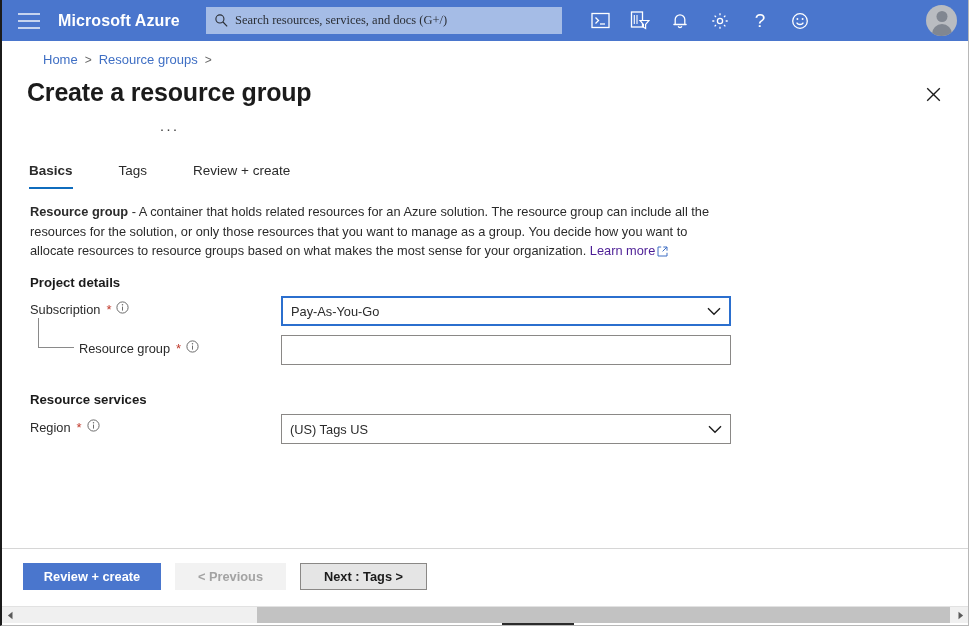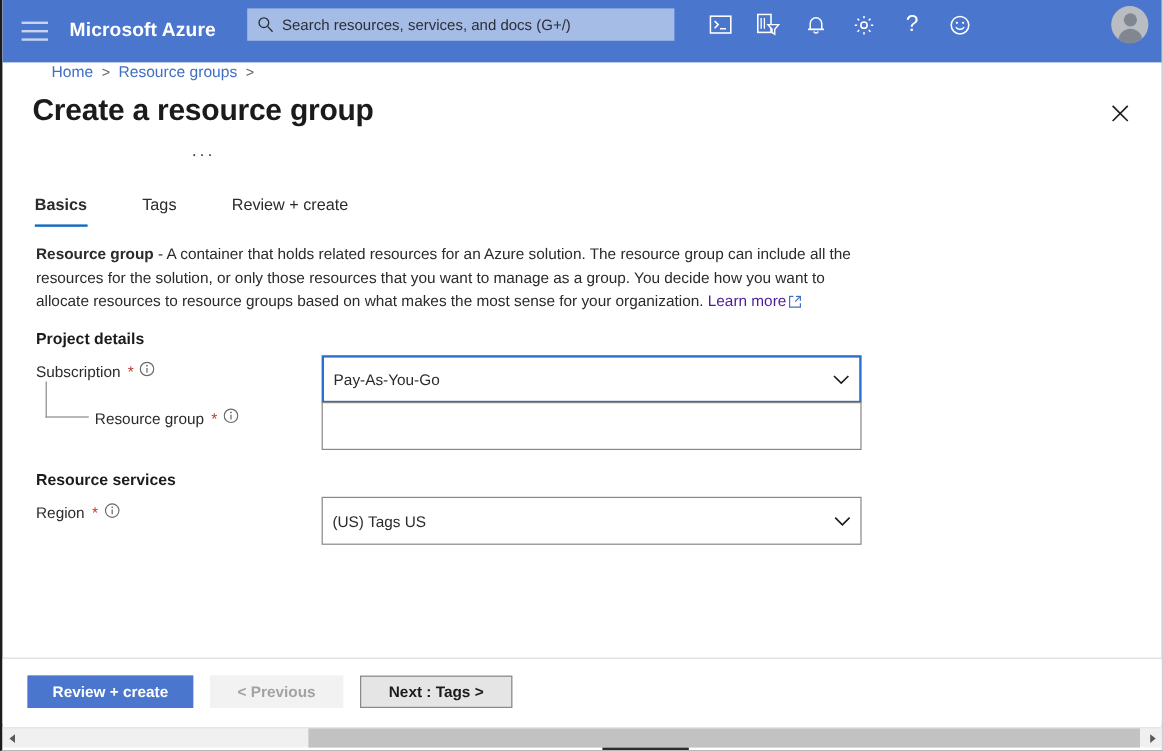--- a/index.html
+++ b/index.html
@@ -21,21 +21,21 @@
     border-right: 1px solid #b8b8b8;
     border-bottom: 1px solid #b8b8b8;
     overflow: hidden;
   }
 
   
   .topbar {
     position: absolute;
     top: 0; left: 0;
     width: 967px;
-    height: 52px;
+    height: 41px;
     background: #4a76cd;
     display: flex;
     align-items: center;
   }
 
   .hamburger {
     width: 22px;
     height: 16px;
     margin-left: 16px;
     margin-right: 18px;
@@ -74,20 +74,21 @@
   .search-ico {
     width: 15px; height: 15px;
     flex: 0 0 auto;
     margin-right: 6px;
     display: block;
   }
   .search-placeholder {
     font-size: 12.5px;
     color: #2b2f36;
     white-space: nowrap;
+    font-family: Liberation Serif, serif;
   }
 
   .hdr-icons {
     position: absolute;
     left: 578px;
     top: 0;
     height: 41px;
     display: flex;
     align-items: center;
   }
@@ -269,23 +270,23 @@
     left: 36px;
     top: 318px;
     width: 36px;
     height: 30px;
     border-left: 1px solid #8a8a8a;
     border-bottom: 1px solid #8a8a8a;
   }
 
   .control {
     position: absolute;
-    left: 266px;
+    left: 279px;
     width: 450px;
-    height: 40px;
+    height: 30px;
     background: #ffffff;
     border: 1px solid #8a8886;
     display: flex;
     align-items: center;
     padding: 0 8px;
     font-size: 12.8px;
     color: #2b2b2b;
     cursor: pointer;
   }
   .control.focused {

